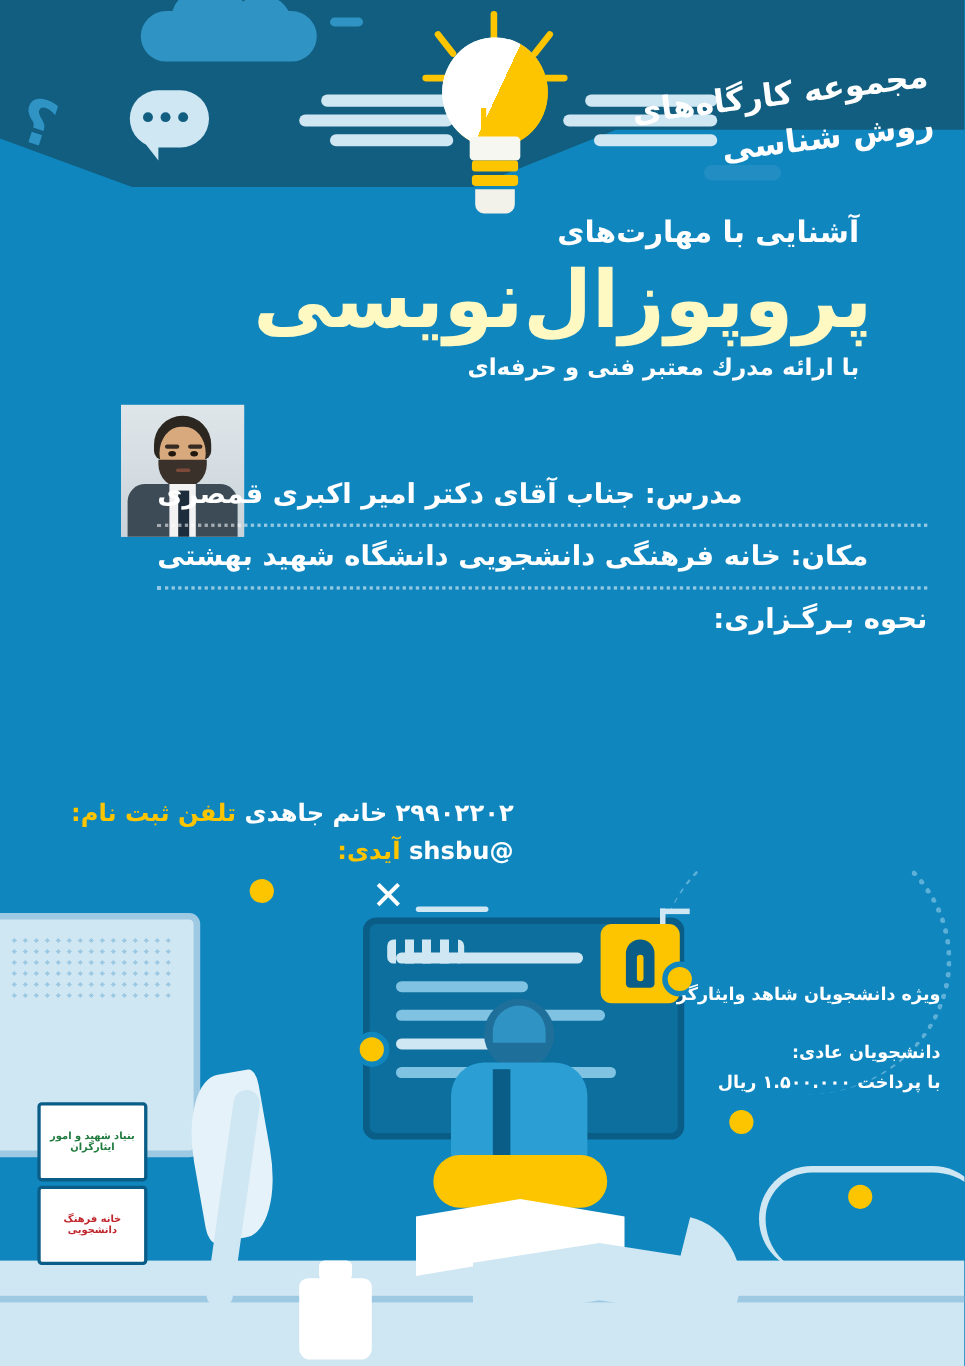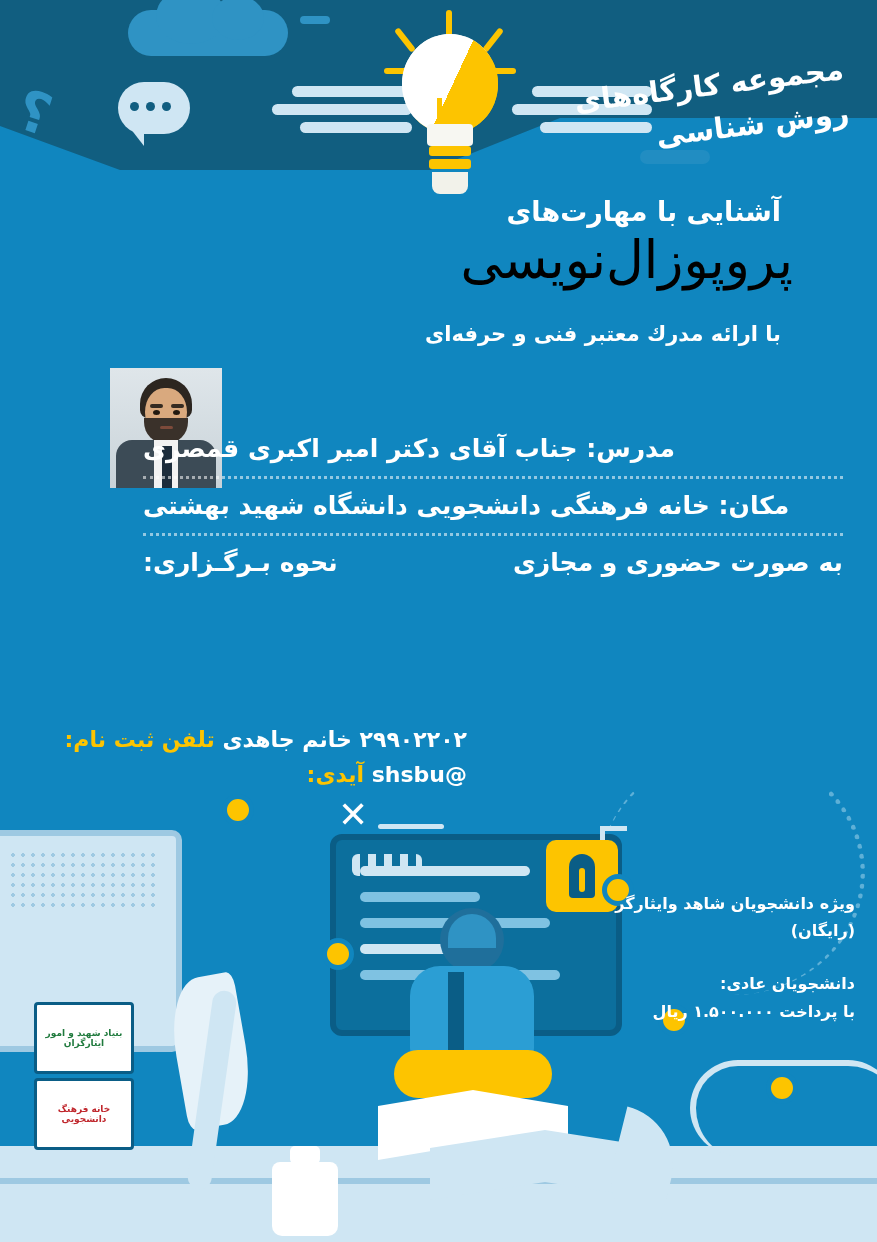--- a/index.html
+++ b/index.html
@@ -83,21 +83,21 @@
   
   .series-title{
     position:absolute;right:36px;top:48px;text-align:right;
     color:#ffffff;font-weight:bold;font-size:29px;line-height:1.5;
     transform:rotate(-7deg);transform-origin:right top;
   }
   .kicker{
     position:absolute;right:96px;top:196px;color:#ffffff;font-size:27px;font-weight:bold;
   }
   .main-title{
-    position:absolute;right:84px;top:230px;color:#000000;font-size:52px;font-weight:normal;
+    position:absolute;right:84px;top:230px;color:#fef9c3;font-size:72px;font-weight:bold;
     letter-spacing:-1px;white-space:nowrap;
   }
   .sub-title{
     position:absolute;right:96px;top:322px;color:#ffffff;font-size:21px;font-weight:bold;text-align:center;
   }
 
   
   .photo{
     position:absolute;left:110px;top:368px;width:112px;height:120px;
     background:#cfd8dd;overflow:hidden;border:0;
@@ -309,21 +309,20 @@
   <div class="info">
     <div class="row">
       <span class="lbl">مدرس:</span>
       <span>جناب آقای دکتر امیر اکبری قمصری</span>
     </div>
     <div class="row">
       <span class="lbl">مکان:</span>
       <span>خانه فرهنگی دانشجویی دانشگاه شهید بهشتی</span>
     </div>
     <div class="row last row-flex">
-      <span>به صورت حضوری و مجازی</span>
       <span class="lbl">نحوه بـرگـزاری:</span>
     </div>
   </div>
 
   <div class="contact">
     <div>
       <span class="val">۲۹۹۰۲۲۰۲ خانم جاهدی</span>
       <span>تلفن ثبت نام:</span>
     </div>
     <div>
@@ -386,21 +385,20 @@
     <div class="dot-node n2"></div>
     <div class="dot-node n3"></div>
     <div class="dot-node n4"></div>
     <div class="dot-node n5"></div>
     <div class="wave"></div>
   </div>
 
   <div class="notes">
     <div class="blk">
       <div>ویژه دانشجویان شاهد وایثارگر</div>
-      <div>(رایگان)</div>
     </div>
     <div class="blk">
       <div>دانشجویان عادی:</div>
       <div>با پرداخت ۱.۵۰۰.۰۰۰ ریال</div>
     </div>
   </div>
 
 </div>
 
 </body></html>

